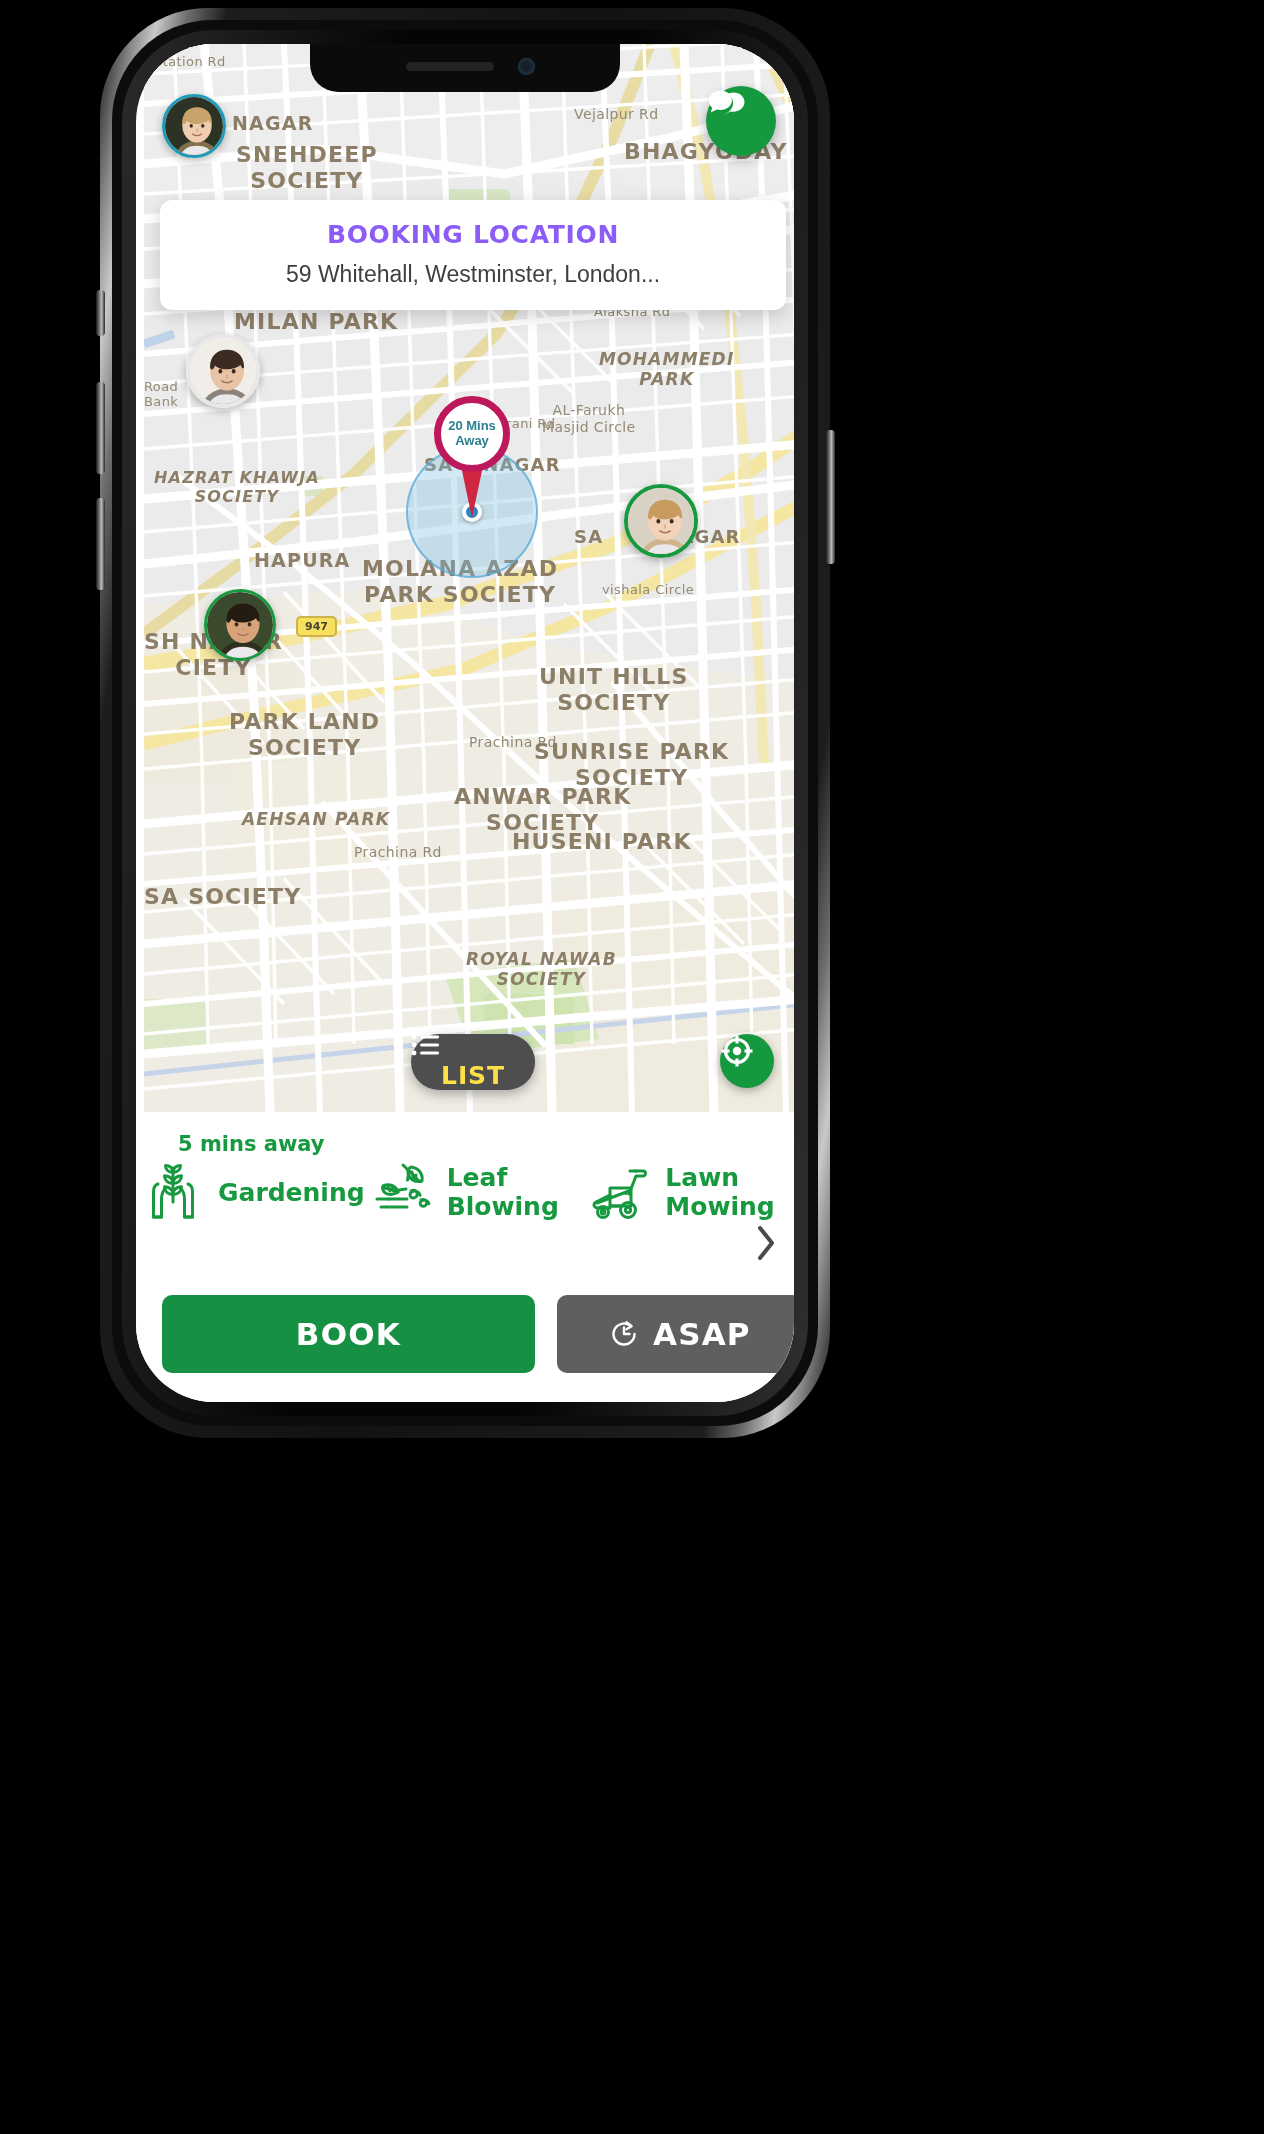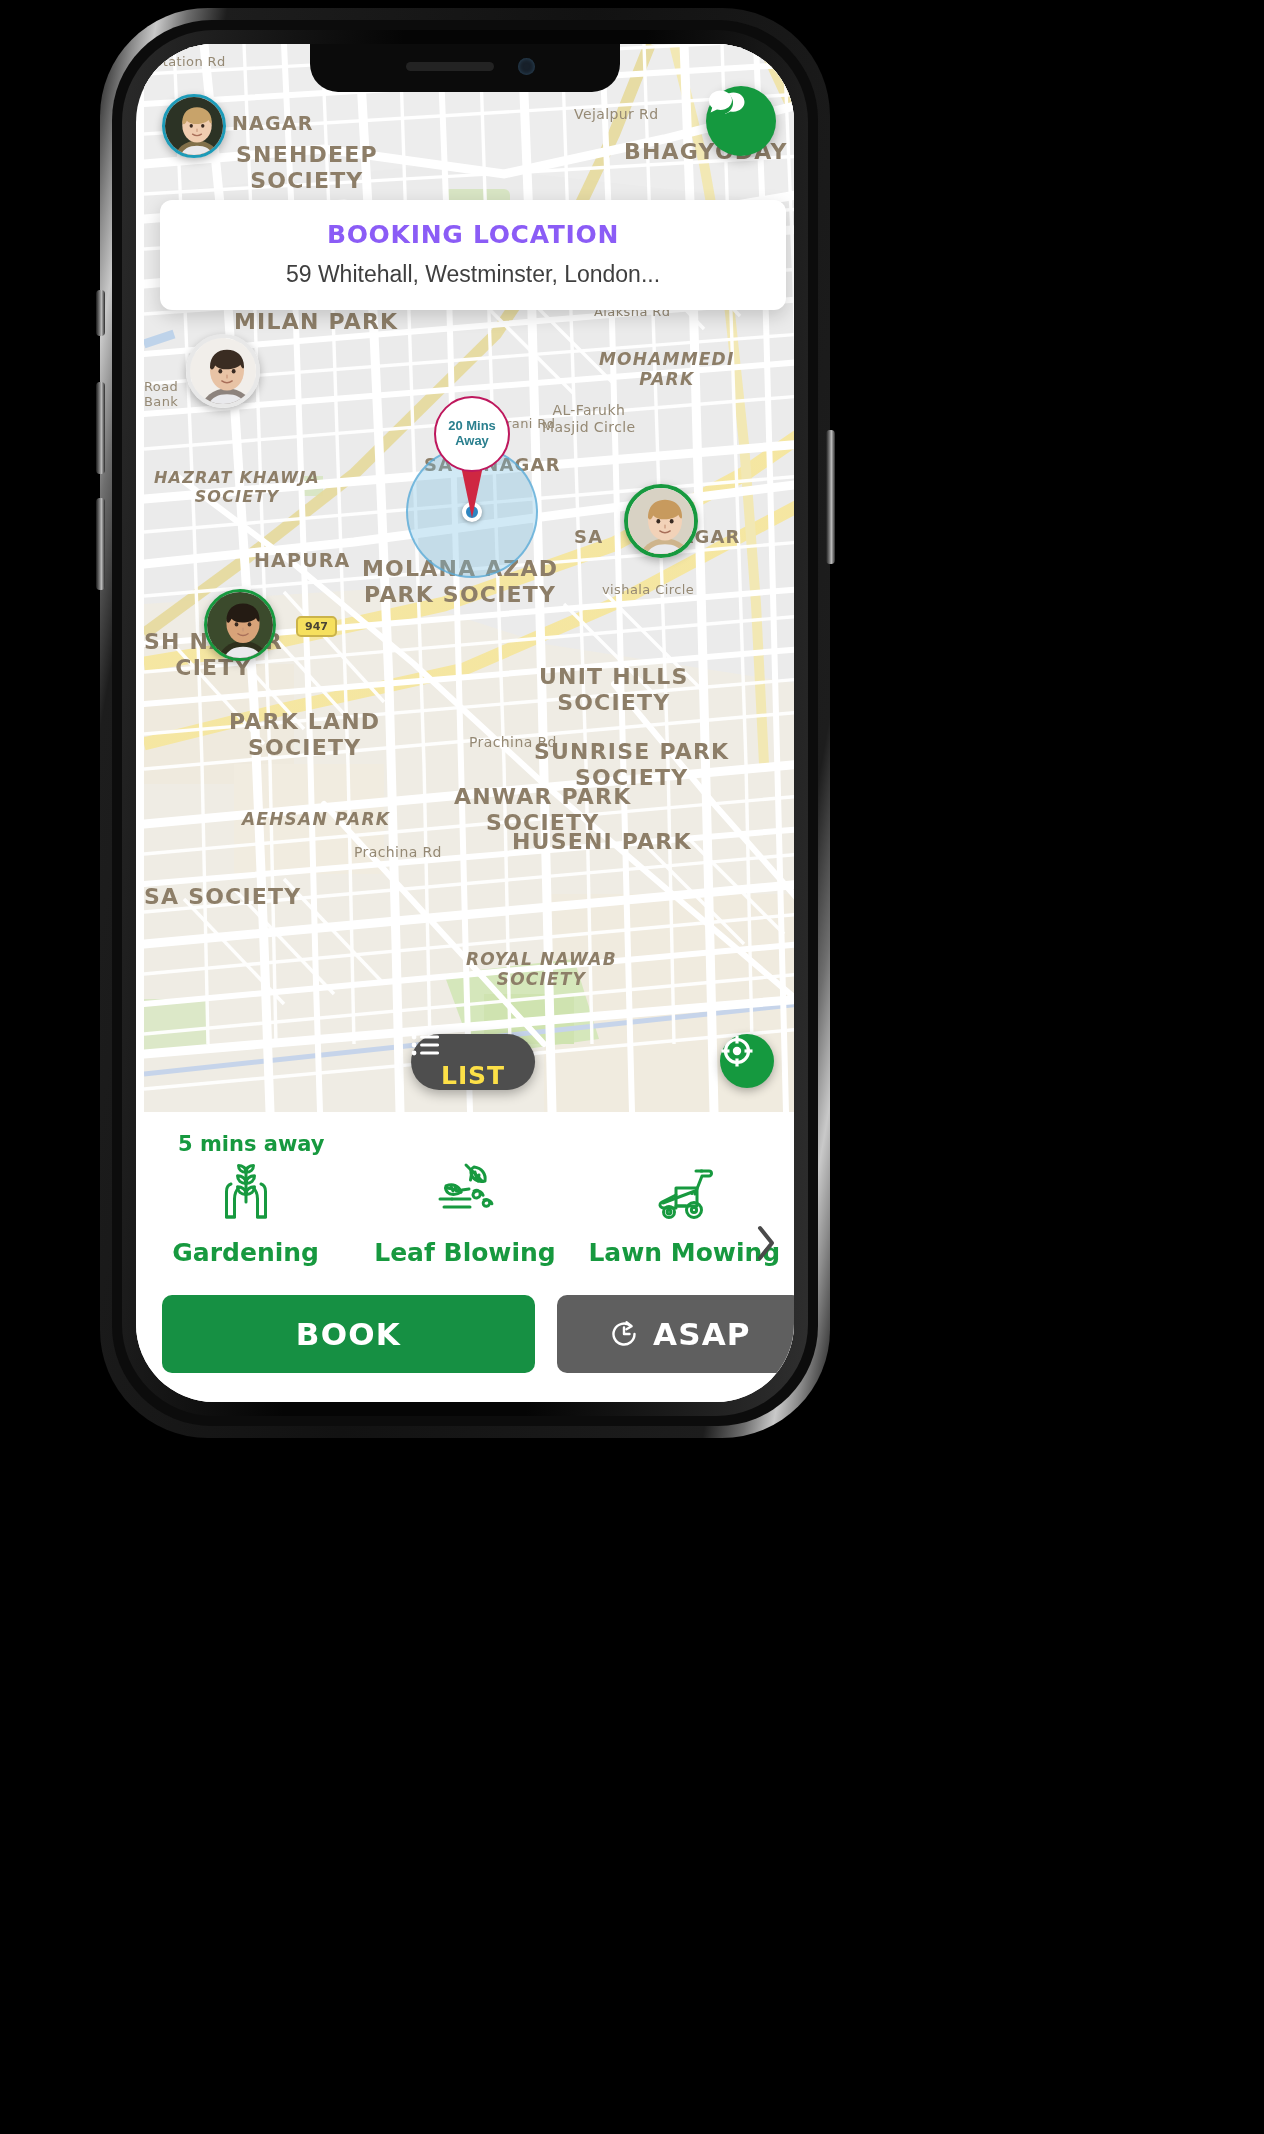--- a/index.html
+++ b/index.html
@@ -208,21 +208,21 @@
     border-radius: 50%;
     background: #2e86c1;
     border: 4px solid #ffffff;
     box-shadow: 0 1px 4px rgba(0,0,0,.35);
   }
   .pin-head {
     position: absolute;
     width: 76px; height: 76px;
     border-radius: 50%;
     background: #ffffff;
-    border: 2px solid #be185d;
+    border: 7px solid #be185d;
     display: flex; align-items: center; justify-content: center;
     text-align: center;
     z-index: 3;
   }
   .pin-text {
     font-size: 13px;
     line-height: 1.12;
     color: #2a7f8e;
     font-weight: bold;
     font-family: "Liberation Sans", sans-serif;
@@ -302,21 +302,21 @@
   .services {
     position: absolute;
     left: 0; top: 42px;
     width: 658px;
     display: flex;
     align-items: flex-start;
   }
   .service {
     flex: 1;
     display: flex;
-    flex-direction: column;
+    flex-direction: row;
     align-items: center;
     gap: 8px;
   }
   .service-icon { height: 76px; display: flex; align-items: center; justify-content: center; }
   .service-label {
     color: #17993f;
     font-family: "DejaVu Sans", sans-serif;
     font-size: 25px;
     font-weight: bold;
   }

